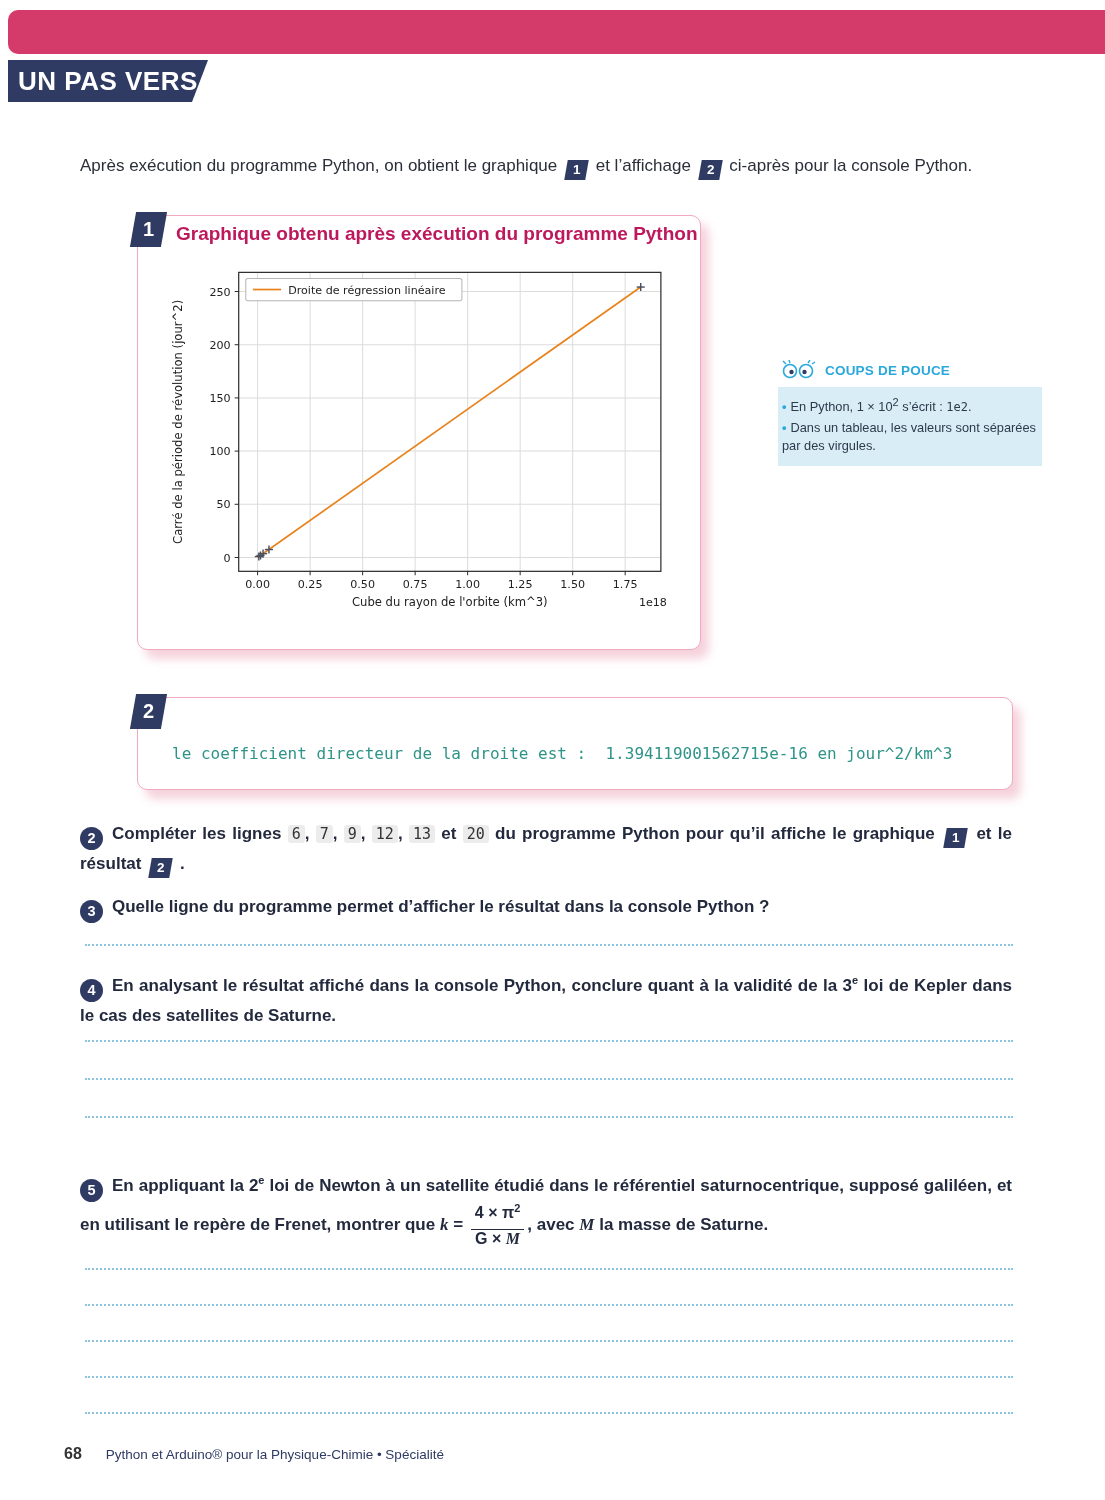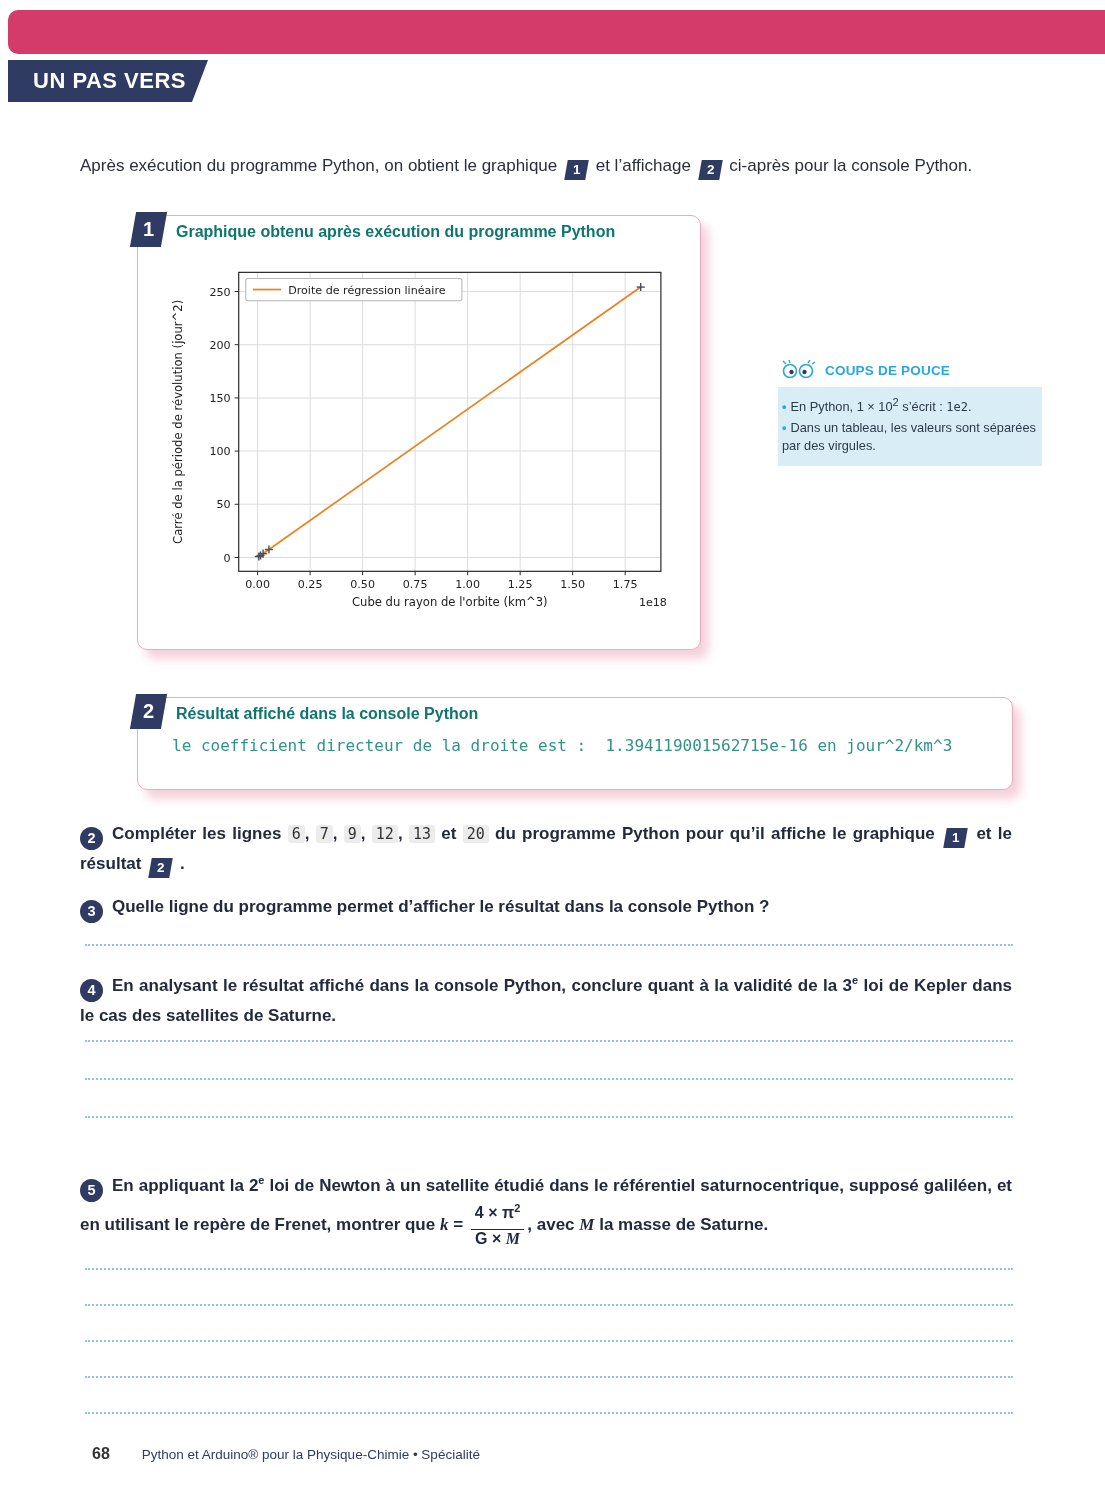--- a/index.html
+++ b/index.html
@@ -3,45 +3,45 @@
 <meta charset="utf-8">
 <style>
   html,body{margin:0;padding:0;background:#fff;}
   .page{position:relative;width:1105px;height:1500px;background:#fff;margin:0 auto;
         font-family:"Liberation Sans",sans-serif;color:#2b2f3a;overflow:hidden;}
 
   
   .top-bar{position:absolute;left:8px;top:10px;right:0;height:44px;background:#d43a6a;
            border-radius:10px 0 0 10px;}
   .kicker{position:absolute;left:8px;top:60px;width:200px;height:42px;background:#2f3b63;
-          color:#fff;font-size:22px;font-weight:bold;letter-spacing:.5px;
-          display:flex;align-items:center;padding-left:25px;box-sizing:border-box;
+          color:#fff;font-size:26px;font-weight:bold;letter-spacing:.5px;
+          display:flex;align-items:center;padding-left:10px;box-sizing:border-box;
           clip-path:polygon(0 0,100% 0,calc(100% - 16px) 100%,0 100%);}
   .page-title{position:absolute;left:218px;top:64px;font-size:25px;font-weight:bold;color:#e23368;}
 
   
   .intro{position:absolute;left:80px;top:136px;width:932px;font-size:17px;line-height:1.55;
          text-align:justify;color:#2b2f3a;}
 
   .ref{display:inline-block;background:#2f3b63;color:#fff;transform:skewX(-10deg);
        width:21px;height:20px;text-align:center;line-height:20px;font-size:13.5px;
        font-weight:bold;margin:0 4px;vertical-align:-3px;}
   .ref>span{display:inline-block;transform:skewX(10deg);}
 
   
   .fig-box{position:absolute;background:#fff;border:1.5px solid #f1a9c0;border-radius:10px;
            box-shadow:8px 9px 10px rgba(219,92,128,.28);}
   .fig-badge{position:absolute;left:-5px;top:-4px;width:31px;height:35px;background:#2f3b63;
              color:#fff;font-size:20px;font-weight:bold;display:flex;align-items:center;
              justify-content:center;transform:skewX(-10deg);}
   .fig-badge>span{display:inline-block;transform:skewX(10deg);}
-  .fig-title{position:absolute;left:38px;top:7px;font-size:16px;font-weight:bold;color:#0f766e;}
+  .fig-title{position:absolute;left:38px;top:7px;font-size:19px;font-weight:bold;color:#be185d;}
   .chart-wrap{position:absolute;left:30px;top:44px;}
   svg text{font-family:"DejaVu Sans","Liberation Sans",sans-serif;}
-  .console-line{position:absolute;left:34px;top:38px;font-family:"DejaVu Sans Mono",monospace;
+  .console-line{position:absolute;left:34px;top:46px;font-family:"DejaVu Sans Mono",monospace;
                 font-size:16px;color:#2f9488;white-space:pre;}
 
   
   .hints{position:absolute;left:778px;top:360px;width:264px;}
   .hints-title-row{display:flex;align-items:center;gap:7px;color:#29a8dc;font-weight:bold;
                    font-size:13.5px;letter-spacing:.2px;}
   .hints-body{margin-top:7px;background:#d9edf7;padding:8px 4px;font-size:12.8px;
               line-height:1.45;color:#2c3a4a;}
   .hint-item{margin-bottom:2px;}
   .bullet{color:#29a8dc;margin-right:4px;font-weight:bold;}
@@ -58,21 +58,21 @@
   sup{font-size:11px;}
   .dots{position:absolute;left:85px;width:928px;height:0;border-bottom:2px dotted #8cc6de;}
 
   
   .frac{display:inline-flex;flex-direction:column;text-align:center;vertical-align:middle;
         font-size:16px;line-height:1.15;margin:0 3px;}
   .frac .num{border-bottom:1.4px solid #232a3e;padding:0 4px 6px;}
   .mi{font-style:italic;font-family:"Liberation Serif",serif;}
 
   
-  .footer{position:absolute;left:92px;top:1445px;display:flex;align-items:baseline;gap:32px;justify-content:space-between;}
+  .footer{position:absolute;left:64px;top:1445px;display:flex;align-items:baseline;gap:24px;justify-content:space-between;}
   .footer .pageno{font-size:16px;font-weight:bold;color:#333;}
   .footer .foottext{font-size:13.5px;color:#2f3b63;}
 </style>
 </head>
 <body>
 
 <div class="page">
 
   <div class="top-bar"></div>
   <div class="kicker">
@@ -173,21 +173,20 @@
     <div class="hints-body">
       <div class="hint-item"><span class="bullet">•</span><span>En Python, 1 × 10</span><sup>2</sup><span> s’écrit : </span><span class="hint-code">1e2</span><span>.</span></div>
       <div class="hint-item"><span class="bullet">•</span><span>Dans un tableau, les valeurs sont séparées par des virgules.</span></div>
     </div>
   </div>
 
   <div class="fig-box" style="left:137px;top:697px;width:874px;height:91px;">
     <div class="fig-badge">
       <span>2</span>
     </div>
-    <div class="fig-title">Résultat affiché dans la console Python</div>
     <div class="console-line">le coefficient directeur de la droite est :  1.394119001562715e-16 en jour^2/km^3</div>
   </div>
 
   <div class="q" style="top:820px;"><span class="qnum">2</span><span>Compléter les lignes </span><span><span class="code">6</span>, <span class="code">7</span>, <span class="code">9</span>, <span class="code">12</span>, <span class="code">13</span></span><span> et </span><span class="code">20</span><span> du programme Python pour qu’il affiche le graphique</span>
     <span class="ref"><span>1</span></span>
     <span>et le résultat</span>
     <span class="ref"><span>2</span></span>
     <span>.</span></div>
 
   <div class="q" style="top:893px;"><span class="qnum">3</span><span>Quelle ligne du programme permet d’afficher le résultat dans la console Python ?</span></div>

